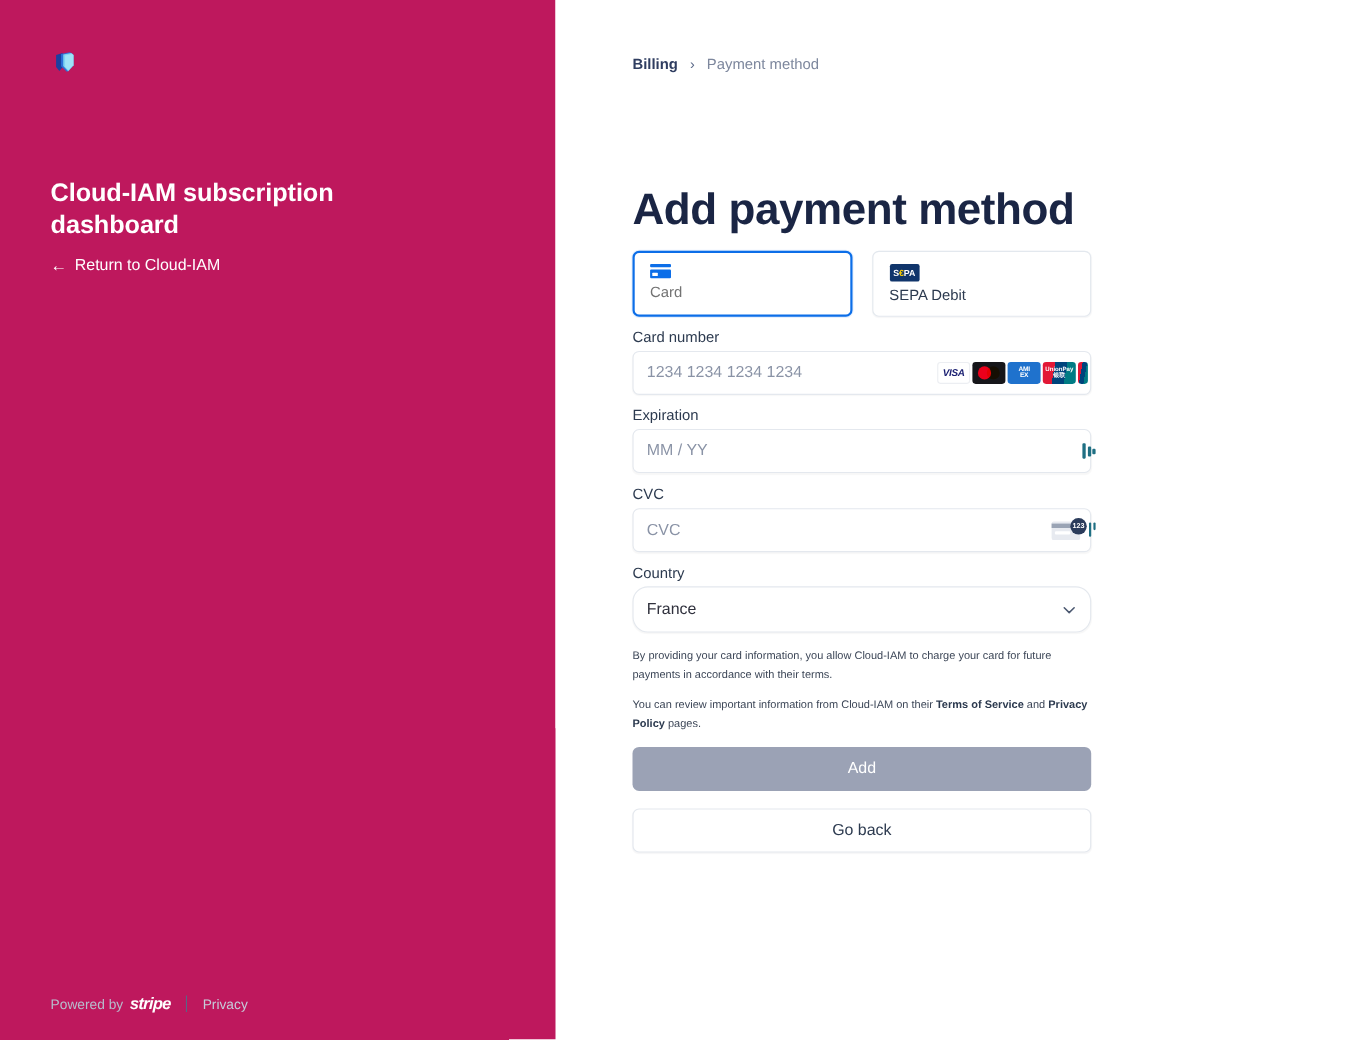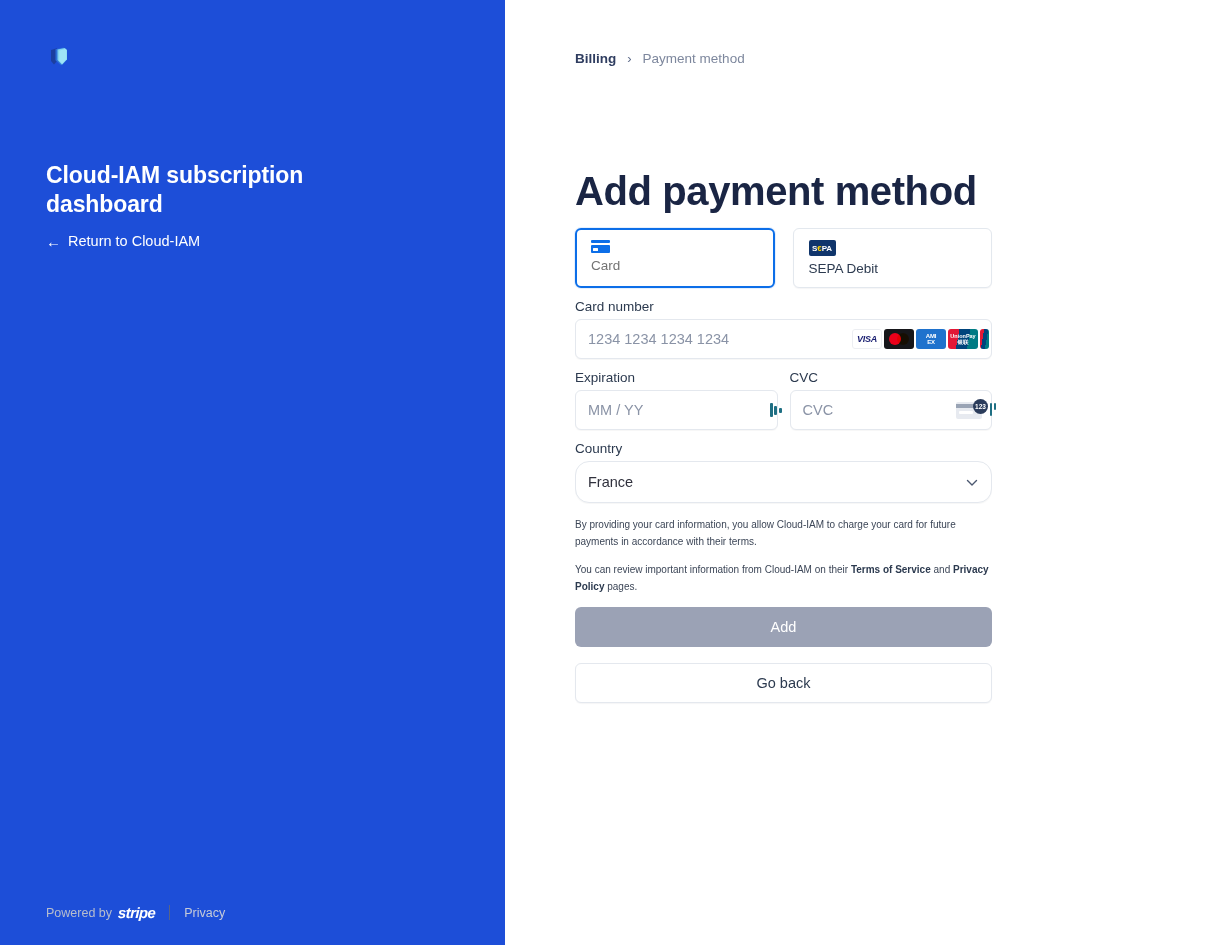--- a/index.html
+++ b/index.html
@@ -11,21 +11,21 @@
     background: #ffffff;
     font-family: "Liberation Sans", sans-serif;
     -webkit-font-smoothing: antialiased;
   }
   .page { display: flex; width: 1227px; height: 945px; }
 
   
   .sidebar {
     width: 505px;
     height: 945px;
-    background: #1d4ed8;
+    background: #be185d;
     position: relative;
     flex: 0 0 505px;
   }
   .brand-logo {
     position: absolute;
     left: 46px; top: 46px;
     width: 26px; height: 26px;
   }
   .sidebar-title {
     position: absolute;
@@ -190,21 +190,21 @@
   .brand-mc { background: #16161a; position: relative; }
   .mc-c { position: absolute; top: 4px; width: 12px; height: 12px; border-radius: 50%; }
   .mc-l { left: 5px; background: #eb001b; }
   .mc-r { right: 5px; background: #f79e1b; mix-blend-mode: multiply; }
   .brand-amex { background: #1f72cd; color: #ffffff; font-size: 6px;
                 line-height: 6.5px; text-align: center; letter-spacing: -0.2px;}
   .brand-up { background: linear-gradient(100deg,#e21836 0 34%,#00447c 34% 67%,#007b84 67% 100%);
               color: #ffffff; font-size: 5.5px; line-height: 6px; text-align: center; }
   .brand-clip { width: 9px; overflow: hidden; }
 
-  .row { display: flex; gap: 12px; }
+  .row { display: flex; gap: 12px; flex-direction: column; }
   .row .col { flex: 1; min-width: 0; }
 
   .exp-icon { position: absolute; right: -5px; top: 50%; transform: translateY(-50%);
               display: flex; gap: 1.5px; align-items: center; height: 16px; }
   .exp-icon i { display:block; width:3px; background:#1f6f83; border-radius:1px; }
   .exp-icon .b1 { height: 14px; }
   .exp-icon .b2 { height: 9px; }
   .exp-icon .b3 { height: 5px; }
 
   .cvc-icon { position: absolute; right: -5px; top: 50%; transform: translateY(-50%);

